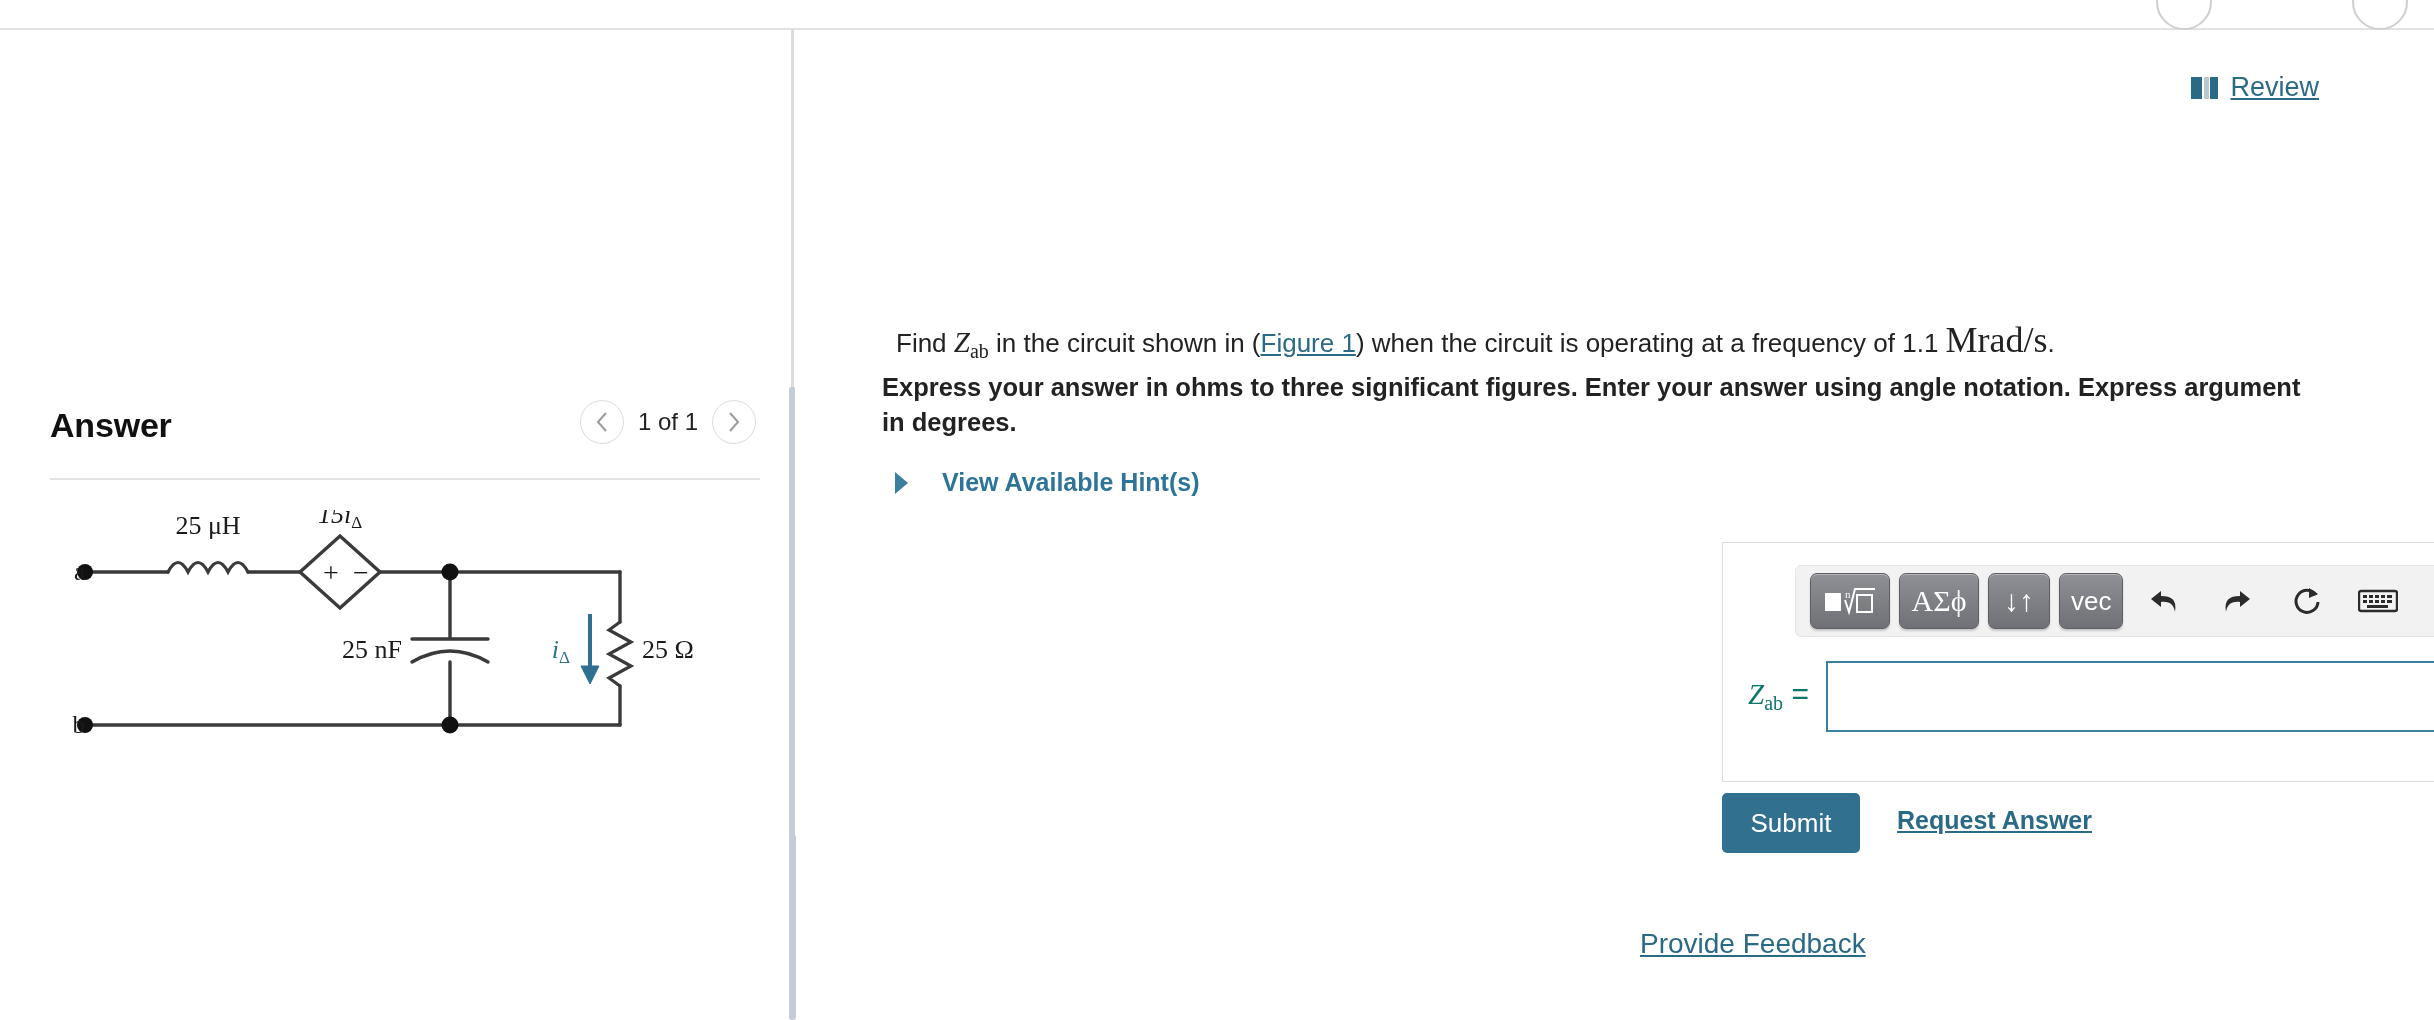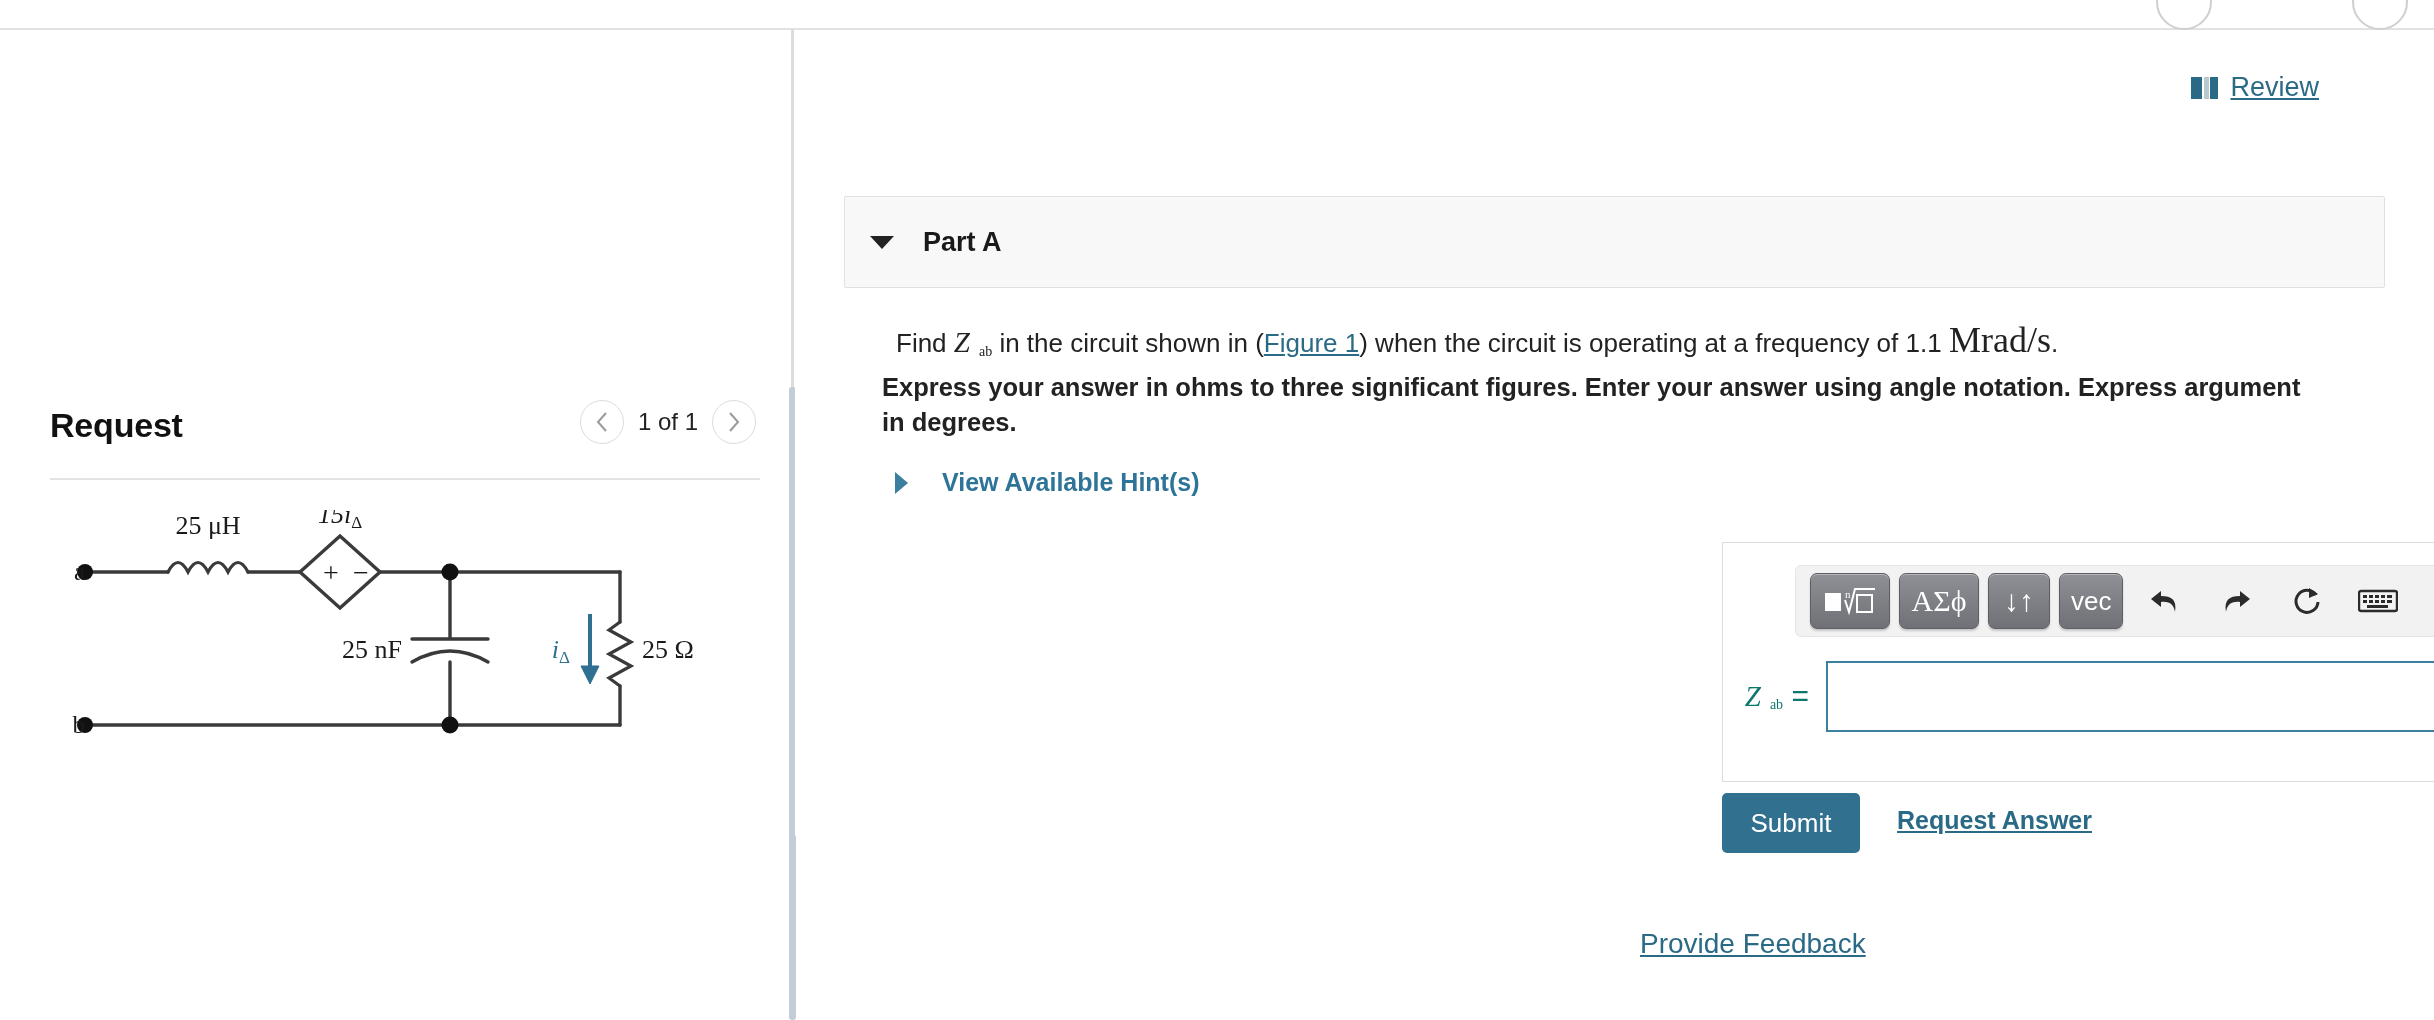--- a/index.html
+++ b/index.html
@@ -94,21 +94,21 @@
   }
   .part-title { font-size:27px; font-weight:bold; color:#1a1a1a; }
 
   .qbody { position:absolute; left:1px; top:286px; width:1639px; }
 
   .q-line {
     position:absolute; left:100px; top:0px; width:1460px;
     font-size:26px; color:#222; line-height:1.35;
   }
   .mathit { font-family:"Liberation Serif", serif; font-style:italic; font-size:29px; }
-  .msub { font-size:14px; vertical-align:-0.28em; font-family:"Liberation Serif", serif; font-style:normal;margin-left:9px; }
+  .msub { font-size:20px; vertical-align:-0.28em; font-family:"Liberation Serif", serif; font-style:normal; }
   .figlink { color:#2b6a86; text-decoration:underline; cursor:pointer; }
   .unit-serif { font-family:"Liberation Serif", serif; font-size:36px; }
 
   .q-instr {
     position:absolute; left:86px; top:54px; width:1440px;
     font-size:25.5px; font-weight:bold; color:#222; line-height:1.38;
   }
 
   .hints-row {
     position:absolute; left:99px; top:152px;
@@ -184,21 +184,21 @@
 
 <div id="page">
 
   <div class="top-rule"></div>
   <div class="top-arc a1"></div>
   <div class="top-arc a2"></div>
 
   <div class="left-pane">
 
     <div class="fig-head">
-      <div class="fig-title">Request</div>
+      <div class="fig-title">Answer</div>
       <div class="pager">
         <div class="pg-btn">
           <svg width="16" height="22" viewBox="0 0 16 22">
             <path d="M12 2 L4 11 L12 20" fill="none" stroke="#9a9a9a" stroke-width="2"></path>
           </svg>
         </div>
         <div class="pg-label">1 of 1</div>
         <div class="pg-btn">
           <svg width="16" height="22" viewBox="0 0 16 22">
             <path d="M4 2 L12 11 L4 20" fill="none" stroke="#9a9a9a" stroke-width="2"></path>
@@ -276,26 +276,20 @@
 
     <div class="review-row">
       <svg class="book-icon" width="27" height="22" viewBox="0 0 27 22">
         <rect x="0" y="0" width="11" height="22" fill="#2b6a86"></rect>
         <rect x="13" y="0" width="5" height="22" fill="#b9c8d0"></rect>
         <rect x="19" y="0" width="8" height="22" fill="#2b6a86"></rect>
       </svg>
       <span class="review-link">Review</span>
     </div>
 
-    <div class="part-panel">
-      <div class="part-head">
-        <span class="caret-down"></span>
-        <span class="part-title">Part A</span>
-      </div>
-    </div>
 
     <div class="qbody">
 
       <div class="q-line">
         <span>Find </span><span class="mathit">Z</span><span class="msub">ab</span><span> in the circuit shown in (</span><span class="figlink">Figure 1</span><span>) when the circuit is operating at a frequency of 1.1 </span><span class="unit-serif">Mrad/s</span><span>.</span>
       </div>
 
       <div class="q-instr">Express your answer in ohms to three significant figures. Enter your answer using angle notation. Express argument in degrees.</div>
 
       <div class="hints-row">

